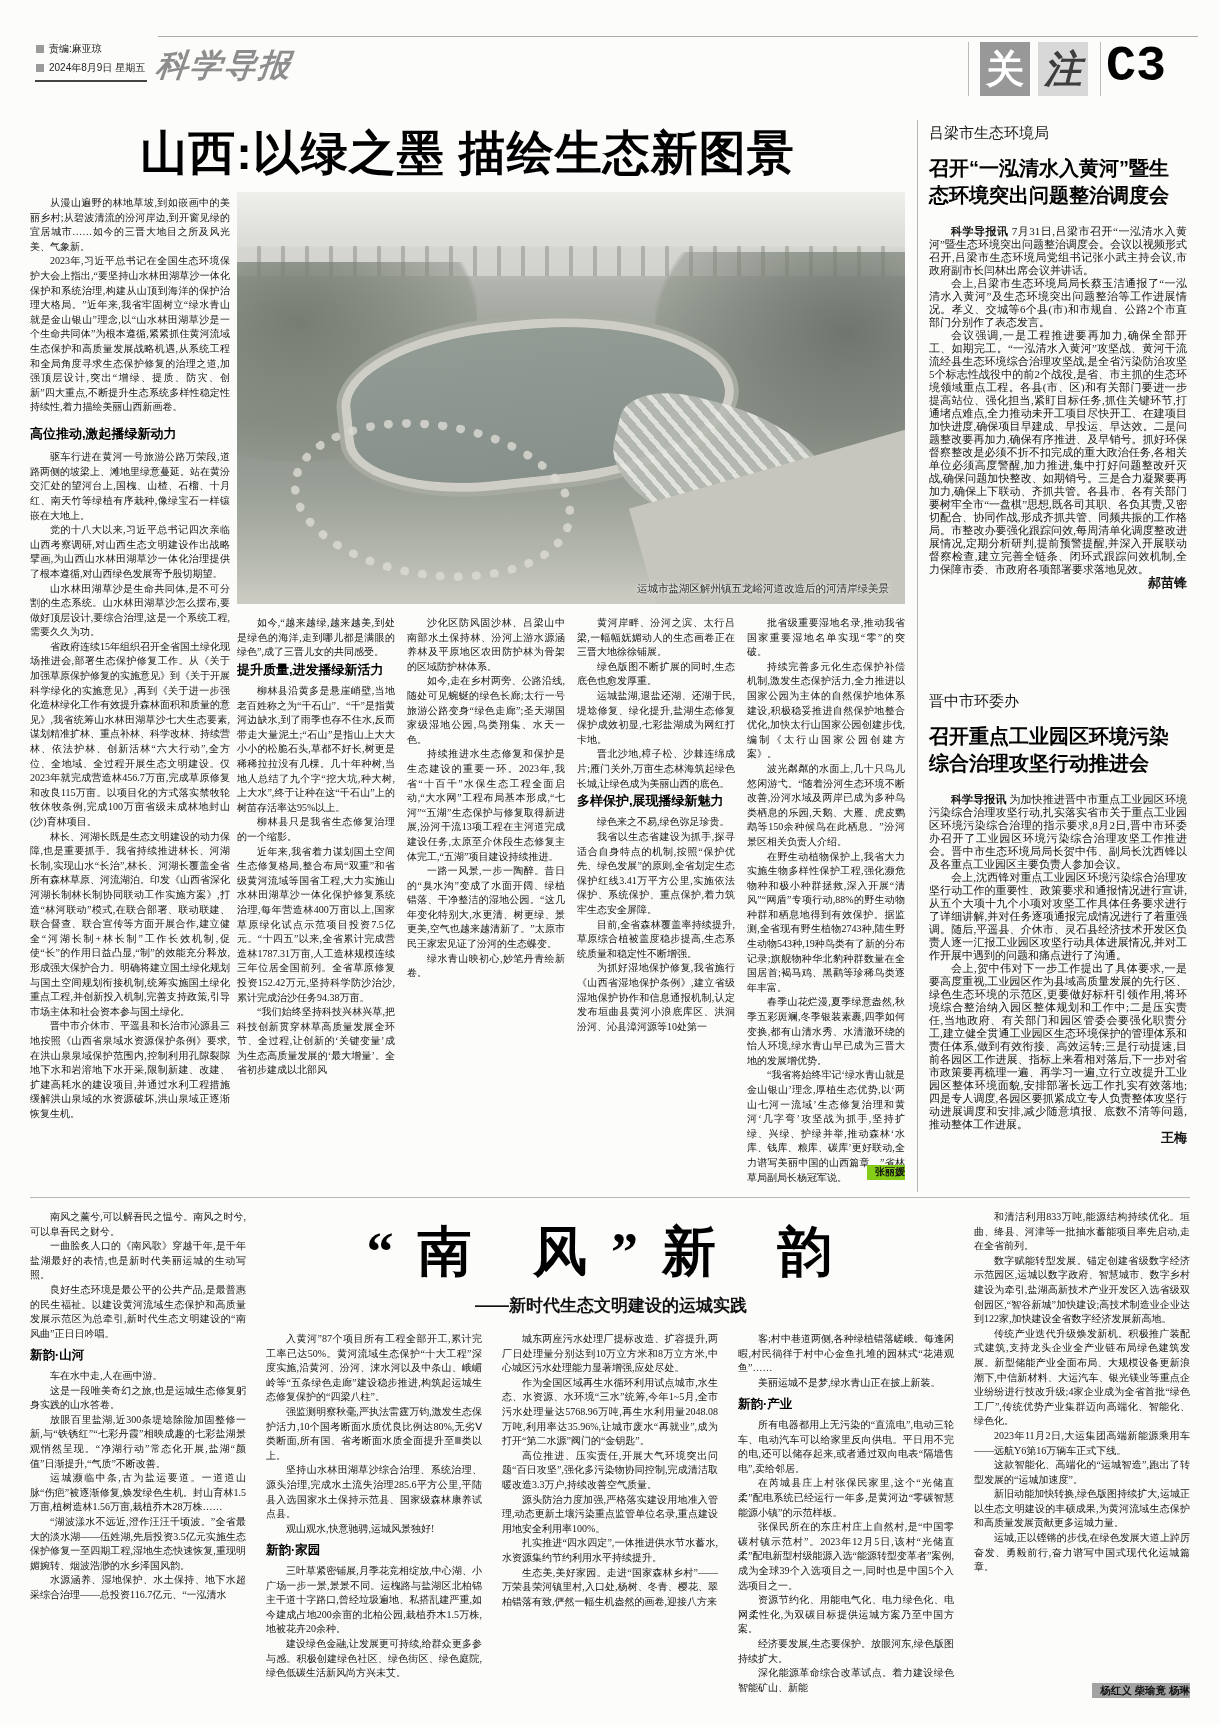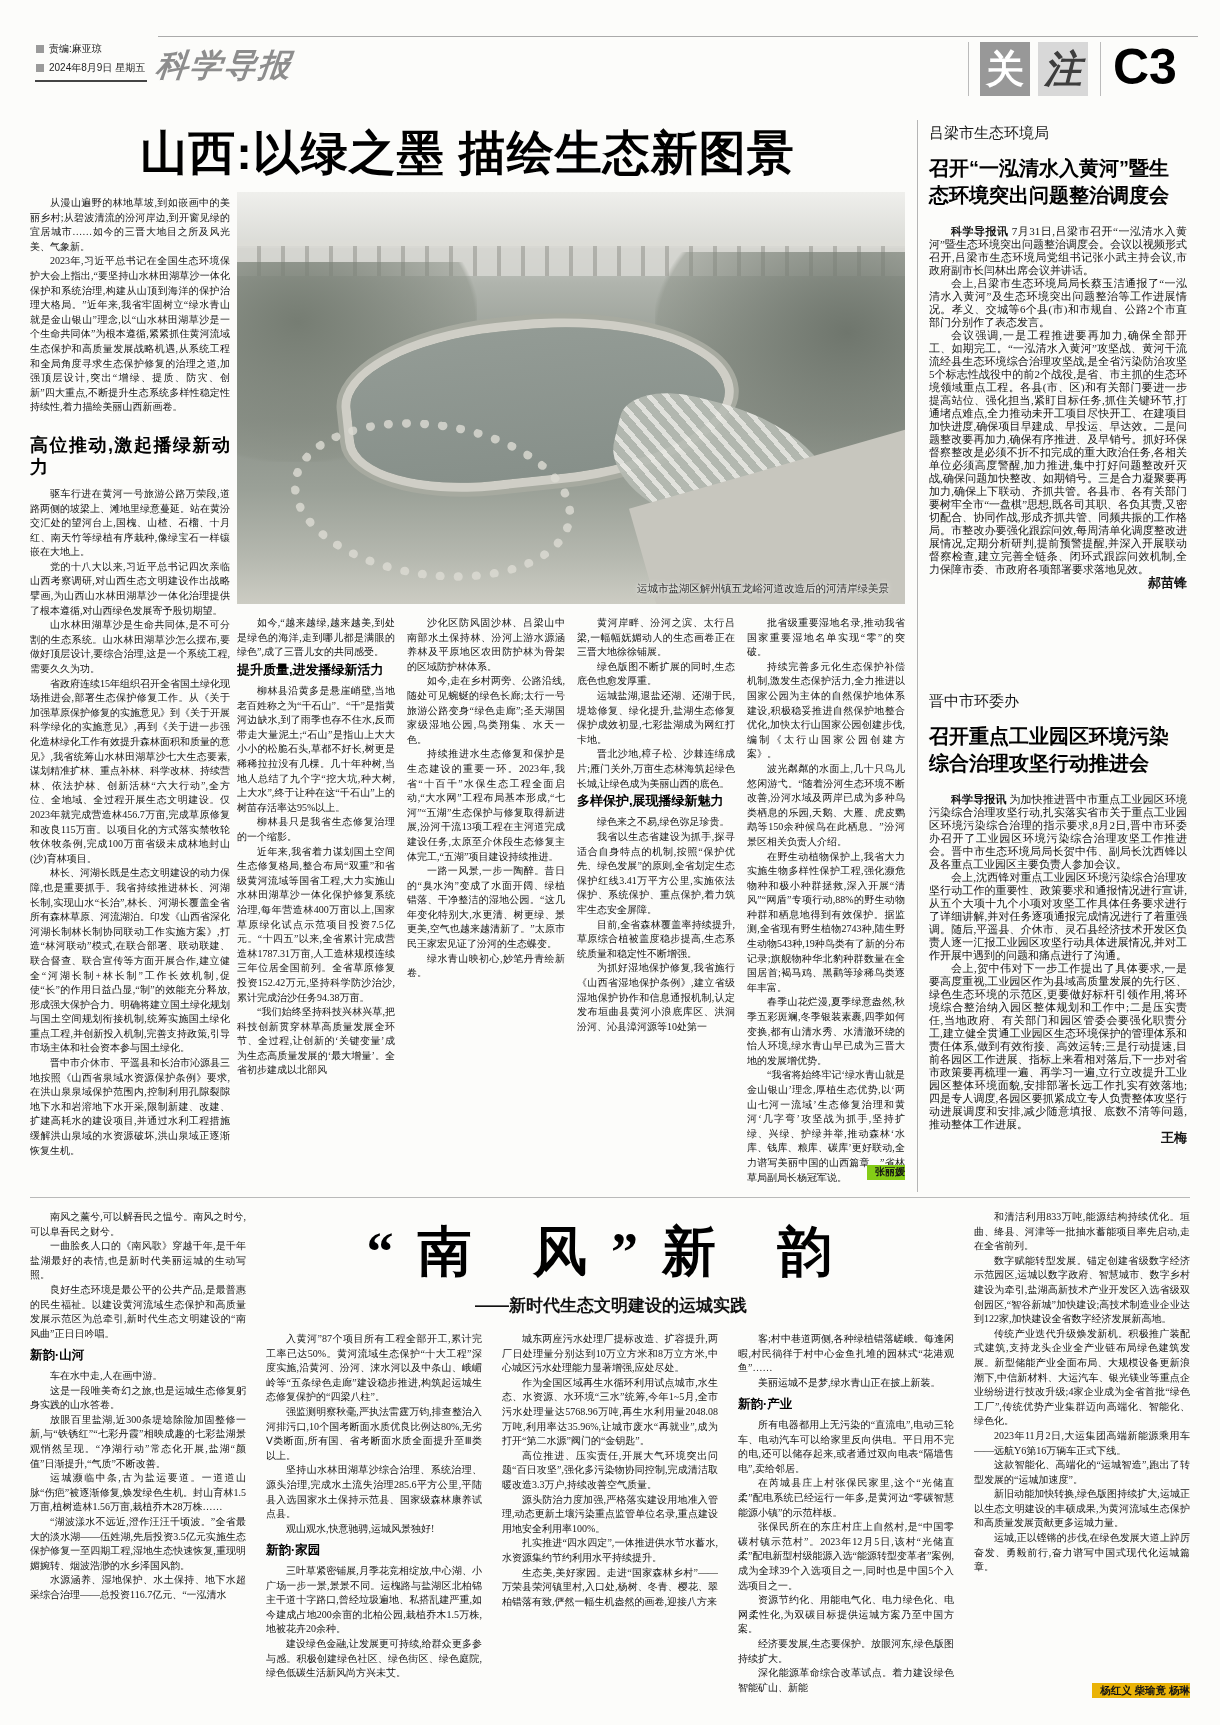--- a/index.html
+++ b/index.html
@@ -8,27 +8,27 @@
   
   .hdr-rule{left:158px;top:36px;width:1040px;height:1px;background:#aaa;}
   .ed-line{left:36px;font-size:10px;color:#222;font-family:"Liberation Sans",sans-serif;white-space:nowrap;}
   .ed-sq{display:inline-block;width:8px;height:8px;background:#9a9a9a;margin-right:5px;vertical-align:-1px;}
   .ed-underline{left:35px;top:80px;width:112px;height:2px;background:#444;}
   .masthead{left:156px;top:44px;font-family:"DejaVu Serif",serif;font-style:italic;font-weight:700;font-size:32px;color:#8d8d8d;letter-spacing:2px;transform:skewX(-6deg);}
   .tag-v{top:42px;width:1px;height:54px;background:#bbb;}
   .tagbox{top:42px;width:50px;height:54px;text-align:center;line-height:54px;font-size:38px;font-weight:700;}
   .tag-guan{left:980px;background:#989898;color:#fff;font-family:"Liberation Sans",sans-serif;}
   .tag-zhu{left:1038px;background:#d8d8d8;color:#3d3d3d;font-family:"DejaVu Serif",serif;font-style:italic;}
-  .pageno{left:1106px;top:38px;font-family:Liberation Sans, sans-serif;font-weight:900;font-size:50px;color:#000;margin-left:7px;}
+  .pageno{left:1106px;top:38px;font-family:Liberation Mono, monospace;font-weight:900;font-size:50px;color:#000;}
   
   .main-hl{left:30px;top:122px;width:875px;text-align:center;font-family:"Liberation Sans",sans-serif;font-weight:900;font-size:47px;letter-spacing:1px;color:#000;white-space:nowrap;}
   
   .col{overflow:hidden;font-size:10px;line-height:14.6px;text-align:justify;}
   .para{text-indent:2em;margin:0;text-align:justify;}
-  .subhead{font-family:"Liberation Sans",sans-serif;font-weight:bold;font-size:18px;margin:19px 0 8px;color:#000;text-indent:0;line-height:1.25;}
+  .subhead{font-family:"Liberation Sans",sans-serif;font-weight:bold;font-size:13px;margin:11px 0 8px;color:#000;text-indent:0;line-height:1.25;}
   .ucol .subhead{font-size:13px;margin:2px 0 6px;}
   
   .photo{left:237px;top:192px;width:668px;height:412px;overflow:hidden;background:linear-gradient(180deg,#e6e6e3,#cdcfca 12%,#b0b4ad 22%,#989e96 38%,#8c928a 55%,#9aa097 72%,#b4b7ae 88%,#ccccc3);}
   .ph-sky{position:absolute;left:0;top:0;width:100%;height:56px;background:linear-gradient(180deg,#efefec,#d9dad5);}
   .ph-bridge{position:absolute;left:0;top:48px;width:100%;height:30px;border-top:6px solid #dedthd8;border-top:6px solid #dedeD8;background:repeating-linear-gradient(90deg,#d8d8d3 0 20px,#adada7 20px 24px);opacity:.85;}
   .ph-hill-l{position:absolute;left:-60px;top:70px;width:300px;height:200px;background:radial-gradient(ellipse at 40% 30%,#767d73,#8b918780 70%,transparent 72%);}
   .ph-hill-r{position:absolute;right:-70px;top:60px;width:320px;height:230px;background:radial-gradient(ellipse at 60% 35%,#6f766d,#8b918780 70%,transparent 72%);}
   .ph-pond{position:absolute;left:17%;top:33%;width:56%;height:36%;background:linear-gradient(180deg,#939b95,#87908a);border-radius:45% 60% 50% 40%;transform:rotate(-6deg);box-shadow:0 0 0 9px #cfcec6, 0 0 0 14px #a7aaa0;}
   .ph-cascade{position:absolute;left:56%;top:52%;width:34%;height:30%;background:repeating-linear-gradient(35deg,#e9e9e4 0 5px,#b6bbb3 5px 13px);border-radius:30% 60% 40% 50%;transform:rotate(14deg);opacity:.9;}
   .ph-path{position:absolute;right:-50px;bottom:-40px;width:46%;height:44%;background:#c7c6be;transform:rotate(-16deg);}
@@ -39,21 +39,21 @@
   .sb{left:929px;width:258px;}
   .kicker{font-size:15px;color:#1a1a1a;font-family:"Liberation Sans",sans-serif;margin:0 0 10px;}
   .sb-hl{font-family:"Liberation Sans",sans-serif;font-weight:800;font-size:20px;line-height:27px;color:#000;margin:12px 0 16px;}
   .sb-body{font-size:11px;line-height:13px;text-align:justify;}
   .sb-byline{float:right;font-weight:bold;font-family:Liberation Serif, serif;font-size:13px;}
   
   .section-divider{left:30px;top:1197px;width:1160px;height:1px;background:#b9b9b9;}
   .f-title{left:266px;top:1216px;width:690px;text-align:center;font-family:"Liberation Serif",serif;font-weight:900;font-size:54px;letter-spacing:24px;color:#000;white-space:nowrap;}
   .f-sub{left:266px;top:1294px;width:690px;text-align:center;font-family:"Liberation Sans",sans-serif;font-weight:700;font-size:17px;color:#111;}
   .fcol .subhead{font-size:12.5px;margin:7px 0 5px;}
-  .f-byline{position:absolute;right:0;bottom:0;background:#eab308;padding-left:8px;font-weight:bold;font-family:"Liberation Sans",sans-serif;font-size:10.5px;}
+  .f-byline{position:absolute;right:0;bottom:0;background:#a3a3a3;padding-left:8px;font-weight:bold;font-family:"Liberation Sans",sans-serif;font-size:10.5px;}
   .u-byline{position:absolute;right:0;bottom:2px;background:#84cc16;padding-left:8px;font-weight:bold;font-family:"Liberation Sans",sans-serif;font-size:10px;}
   b{font-family:"Liberation Sans",sans-serif;}
 </style>
 </head>
 <body>
 
 <div class="abs hdr-rule"></div>
 <div class="abs ed-line" style="top:42px;"><span class="ed-sq"></span><span>责编:麻亚琼</span></div>
 <div class="abs ed-line" style="top:61px;"><span class="ed-sq"></span><span>2024年8月9日  星期五</span></div>
 <div class="abs ed-underline"></div>
@@ -166,21 +166,21 @@
     <div class="subhead">新韵·山河</div>
     <p class="para">车在水中走,人在画中游。</p>
     <p class="para">这是一段唯美奇幻之旅,也是运城生态修复躬身实践的山水答卷。</p>
     <p class="para">放眼百里盐湖,近300条堤埝除险加固整修一新,与“铁锈红”“七彩丹霞”相映成趣的七彩盐湖景观悄然呈现。“净湖行动”常态化开展,盐湖“颜值”日渐提升,“气质”不断改善。</p>
     <p class="para">运城濒临中条,古为盐运要道。一道道山脉“伤疤”被逐渐修复,焕发绿色生机。封山育林1.5万亩,植树造林1.56万亩,栽植乔木28万株……</p>
     <p class="para">“湖波漾水不远近,澄作汪汪千顷波。”全省最大的淡水湖——伍姓湖,先后投资3.5亿元实施生态保护修复一至四期工程,湿地生态快速恢复,重现明媚婉转、烟波浩渺的水乡泽国风韵。</p>
     <p class="para">水源涵养、湿地保护、水土保持、地下水超采综合治理——总投资116.7亿元、“一泓清水</p>
   </div>
 <div class="abs col fcol" style="left:266px;top:1332px;width:216px;height:366px;">
     <p class="para">入黄河”87个项目所有工程全部开工,累计完工率已达50%。黄河流域生态保护“十大工程”深度实施,沿黄河、汾河、涑水河以及中条山、峨嵋岭等“五条绿色走廊”建设稳步推进,构筑起运城生态修复保护的“四梁八柱”。</p>
-    <p class="para">强监测明察秋毫,严执法雷霆万钧,排查整治入河排污口,10个国考断面水质优良比例达80%,无劣Ⅴ类断面,所有国、省考断面水质全面提升至Ⅲ类以上。</p>
+    <p class="para">强监测明察秋毫,严执法雷霆万钧,激发生态保护活力,10个国考断面水质优良比例达80%,无劣Ⅴ类断面,所有国、省考断面水质全面提升至Ⅲ类以上。</p>
     <p class="para">坚持山水林田湖草沙综合治理、系统治理、源头治理,完成水土流失治理285.6平方公里,平陆县入选国家水土保持示范县、国家级森林康养试点县。</p>
     <p class="para">观山观水,快意驰骋,运城风景独好!</p>
     <div class="subhead">新韵·家园</div>
     <p class="para">三叶草紧密铺展,月季花竞相绽放,中心湖、小广场一步一景,景景不同。运槐路与盐湖区北柏锦主干道十字路口,曾经垃圾遍地、私搭乱建严重,如今建成占地200余亩的北柏公园,栽植乔木1.5万株,地被花卉20余种。</p>
     <p class="para">建设绿色金融,让发展更可持续,给群众更多参与感。积极创建绿色社区、绿色街区、绿色庭院,绿色低碳生活新风尚方兴未艾。</p>
   </div>
 <div class="abs col fcol" style="left:502px;top:1332px;width:216px;height:366px;">
     <p class="para">城东两座污水处理厂提标改造、扩容提升,两厂日处理量分别达到10万立方米和8万立方米,中心城区污水处理能力显著增强,应处尽处。</p>
     <p class="para">作为全国区域再生水循环利用试点城市,水生态、水资源、水环境“三水”统筹,今年1~5月,全市污水处理量达5768.96万吨,再生水利用量2048.08万吨,利用率达35.96%,让城市废水“再就业”,成为打开“第二水源”阀门的“金钥匙”。</p>
     <p class="para">高位推进、压实责任,开展大气环境突出问题“百日攻坚”,强化多污染物协同控制,完成清洁取暖改造3.3万户,持续改善空气质量。</p>

